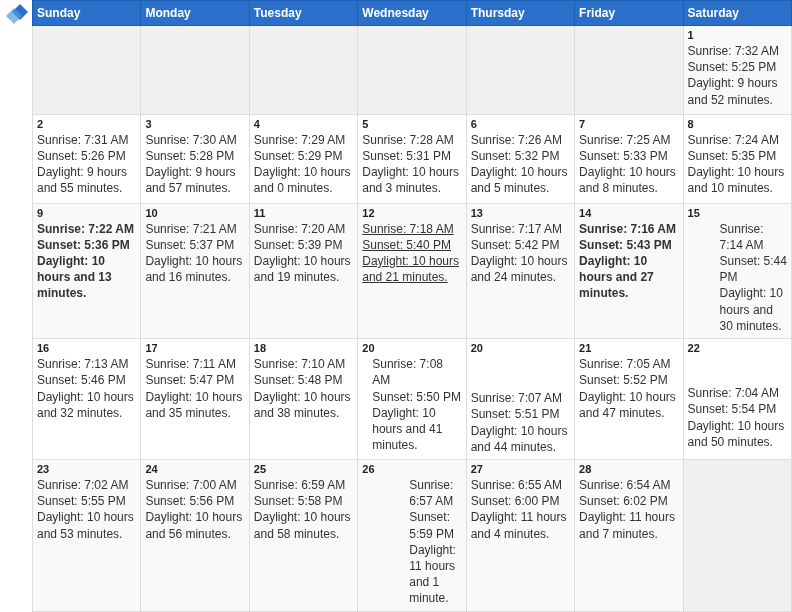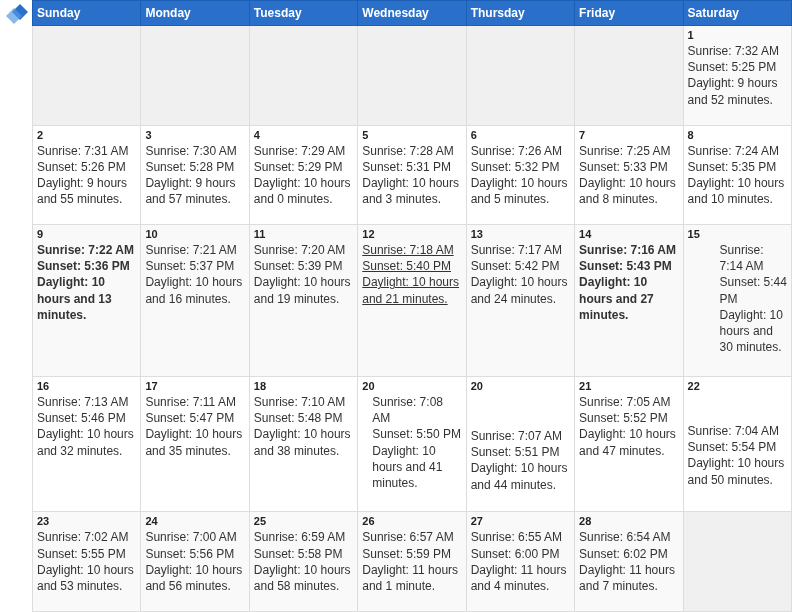--- a/index.html
+++ b/index.html
@@ -304,21 +304,21 @@
 Daylight: 10 hours and 56 minutes.</div>
           </td>
           <td class="row-shade">
             <span class="day-num">25</span>
             <div class="day-info" style="white-space: pre-line;">Sunrise: 6:59 AM
 Sunset: 5:58 PM
 Daylight: 10 hours and 58 minutes.</div>
           </td>
           <td class="row-shade">
             <span class="day-num">26</span>
-            <div class="day-info" style="white-space: pre-line;">Sunrise: 6:57 AM
+            <div class="day-info" style="white-space: pre-line; margin-left: 47px;">Sunrise: 6:57 AM
 Sunset: 5:59 PM
 Daylight: 11 hours and 1 minute.</div>
           </td>
           <td class="row-shade">
             <span class="day-num">27</span>
             <div class="day-info" style="white-space: pre-line;">Sunrise: 6:55 AM
 Sunset: 6:00 PM
 Daylight: 11 hours and 4 minutes.</div>
           </td>
           <td class="row-shade">

